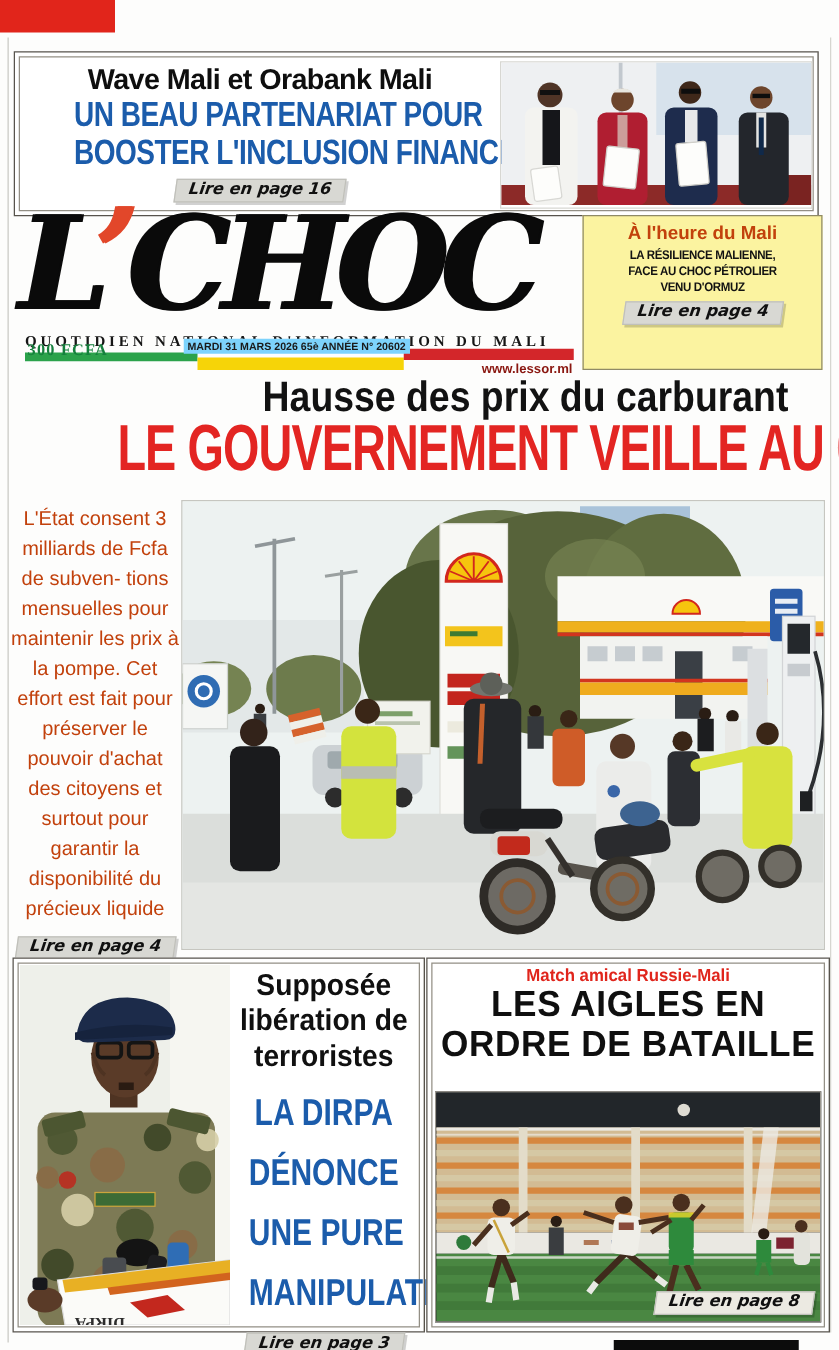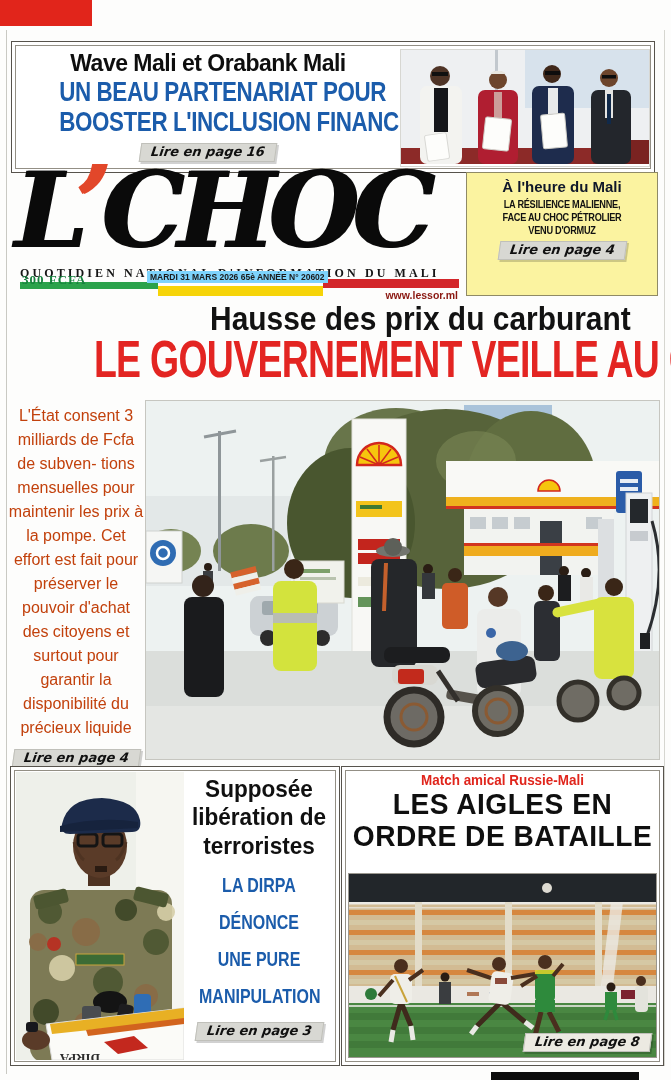--- a/index.html
+++ b/index.html
@@ -42,21 +42,21 @@
   .flag-yellow{left:158px;top:286px;width:165px;height:10px;background:#f6d408;}
   .flag-red{left:323px;top:279px;width:136px;height:9px;background:#d3262a;}
   .dateline{left:147px;top:271px;font-size:8.5px;font-weight:bold;color:#1a1a1a;background:#7dd3fc;
             padding:1px 3px;white-space:nowrap;}
   .price{left:22px;top:272px;font:bold 13px "Liberation Serif",serif;letter-spacing:1px;color:#15803d;}
   .website{left:356px;top:289px;width:102px;text-align:right;font-size:10.5px;font-weight:bold;color:#8a1710;}
 
   
   .side-box{left:466px;top:172px;width:192px;height:124px;background:#fbf3a0;border:1px solid #8f8a66;
             text-align:center;padding-top:5px;box-sizing:border-box;}
-  .side-kicker{font-size:15px;font-weight:bold;color:#0f172a;margin-bottom:3px;}
+  .side-kicker{font-size:15px;font-weight:bold;color:#c2410c;margin-bottom:3px;}
   .side-line{font-size:10px;font-weight:bold;color:#121212;line-height:1.3;letter-spacing:-.3px;}
   .side-line .sx{transform:scaleX(.92);}
   .side-box .chip{margin-top:4px;}
 
   
   .lead-kicker{left:0;top:299px;width:671px;text-align:right;font-size:34px;font-weight:bold;color:#121212;}
   .lead-kicker .sx{transform:scaleX(.88);}
   .lead-headline{left:0;top:333px;width:671px;text-align:center;font-size:52px;font-weight:bold;
                  color:#e32522;letter-spacing:-1px;line-height:1;}
   .lead-headline .sx{transform:scaleX(.72);}
@@ -64,21 +64,21 @@
   .standfirst{font-size:16px;font-weight:normal;color:#c2410c;line-height:1.5;}
   .standfirst-col .chip{margin-top:9px;}
   .lead-photo{left:145px;top:400px;width:513px;height:358px;border:1px solid #c6c6c0;background:#eef2f1;}
 
   
   .dirpa-box{left:10px;top:766px;width:328px;height:298px;}
   .officer-photo{position:absolute;left:5px;top:5px;width:168px;height:288px;background:#eef0ea;}
   .dirpa-text{position:absolute;left:173px;top:8px;width:150px;text-align:center;}
   .dirpa-kicker{font-size:24px;font-weight:bold;color:#101010;line-height:1.18;}
   .dirpa-kicker .sx{white-space:normal;transform:scaleX(.94);}
-  .dirpa-line{font-size:20px;font-weight:bold;color:#1b5cab;margin-top:14px;}
+  .dirpa-line{font-size:30px;font-weight:bold;color:#1b5cab;margin-top:14px;}
   .dirpa-line .sx{transform:scaleX(.8);}
   .dirpa-text .chip{margin-top:14px;}
 
   .match-box{left:341px;top:766px;width:321px;height:298px;text-align:center;}
   .match-kicker{margin-top:5px;font-size:14px;font-weight:bold;color:#e0251c;}
   .match-kicker .sx{transform:scaleX(.96);}
   .match-h{font-size:29px;font-weight:bold;color:#0f0f0f;line-height:1.12;letter-spacing:.5px;}
   .match-h .sx{transform:scaleX(.97);}
   .match-photo{position:absolute;left:6px;top:106px;width:307px;height:183px;border:1px solid #9a978f;background:#22262a;}
   .match-chip{position:absolute;right:5px;bottom:5px;background:#eceae2;}

